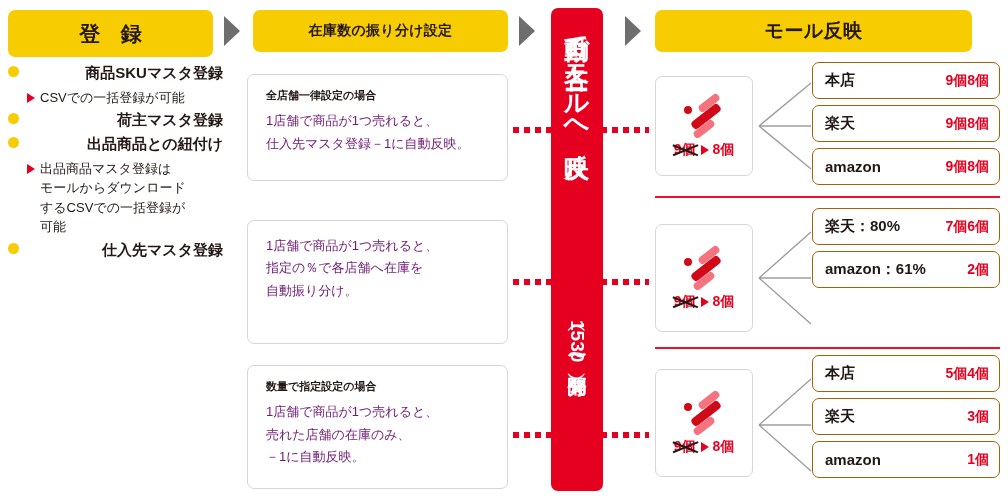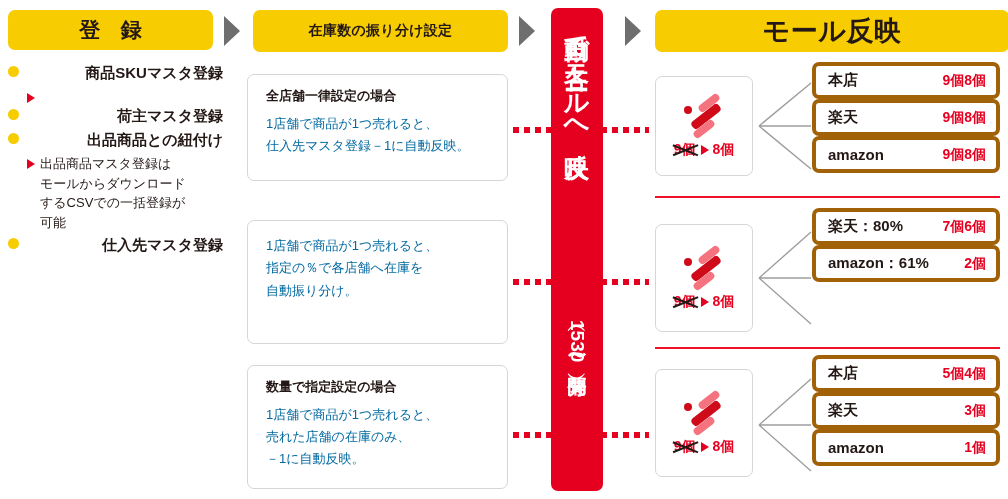--- a/index.html
+++ b/index.html
@@ -16,23 +16,23 @@
   
   .hdr{
     position:absolute;
     background:#F7CC00;
     border-radius:7px;
     display:flex;align-items:center;justify-content:center;
     font-weight:bold;
     color:#231815;
     letter-spacing:.02em;
   }
-  #hdr-register{left:8px;top:10px;width:205px;height:40px;font-size:21px;letter-spacing:.35em;text-indent:.35em;}
+  #hdr-register{left:8px;top:10px;width:205px;height:47px;font-size:21px;letter-spacing:.35em;text-indent:.35em;}
   #hdr-alloc{left:253px;top:10px;width:255px;height:42px;font-size:14px;}
-  #hdr-mall{left:655px;top:10px;width:354px;height:42px;font-size:27px;}
+  #hdr-mall{left:655px;top:10px;width:317px;height:42px;font-size:19px;}
 
   
   .tri{
     position:absolute;
     width:0;height:0;
     border-top:15px solid transparent;
     border-bottom:15px solid transparent;
     border-left:16px solid #6E6E6E;
   }
   #tri-1{left:224px;top:16px;}
@@ -75,22 +75,22 @@
     position:absolute;left:247px;width:261px;
     background:#fff;
     border:1px solid #D6D6D6;
     border-radius:7px;
     box-sizing:border-box;
     padding:14px 16px 14px 18px;
   }
   #card-0{top:74px;height:107px;}
   #card-1{top:220px;height:124px;}
   #card-2{top:365px;height:124px;}
-  .card-title{font-size:13px;font-weight:bold;margin-bottom:8px;line-height:1.2;font-family:Liberation Mono, monospace;}
-  .card-body{font-size:13px;line-height:1.72;color:#0369a1;}
+  .card-title{font-size:11px;font-weight:bold;margin-bottom:8px;line-height:1.2;}
+  .card-body{font-size:13px;line-height:1.72;color:#701a75;}
   .card-body span{display:block;}
 
   
   .dash{
     position:absolute;height:6px;
     background:repeating-linear-gradient(to right,#E60020 0 6px,transparent 6px 11px);
   }
   .dash.left{left:513px;width:41px;}
   .dash.right{left:601px;width:48px;}
   #dash-l0{top:127px;} #dash-r0{top:127px;}
@@ -165,22 +165,22 @@
     border-left:8px solid #E60020;margin:0 4px 0 2px;
   }
 
   
   .branch{position:absolute;left:102px;top:0;width:56px;height:100%;}
 
   
   .rows{position:absolute;left:157px;width:188px;top:0;}
   .row{
     box-sizing:border-box;
-    background:#fff;border:4px solid #a16207;border-radius:7px;
-    height:37px;
+    background:#fff;border:1px solid #a16207;border-radius:7px;
+    height:37px;margin-bottom:6px;
     display:flex;align-items:center;justify-content:space-between;
     padding:0 10px 0 12px;
   }
   .row .name{font-size:15px;font-weight:bold;color:#231815;white-space:nowrap;}
   .row .val{font-size:14px;font-weight:bold;color:#E60020;display:flex;align-items:center;white-space:nowrap;}
 </style>
 </head>
 <body>
 
 <div class="stage">
@@ -194,20 +194,23 @@
   <div class="tri" id="tri-3"></div>
 
   <div id="reg-list">
       <div class="li">
         <div class="li-main">
           <span class="dot"></span>
           <span>商品SKUマスタ登録</span>
         </div>
         <div class="li-sub">
           <span class="rtri"></span>
+          <span>
+            <span>CSVでの一括登録が可能</span>
+          </span>
         </div>
       </div>
       <div class="li">
         <div class="li-main">
           <span class="dot"></span>
           <span>荷主マスタ登録</span>
         </div>
       </div>
       <div class="li">
         <div class="li-main">

